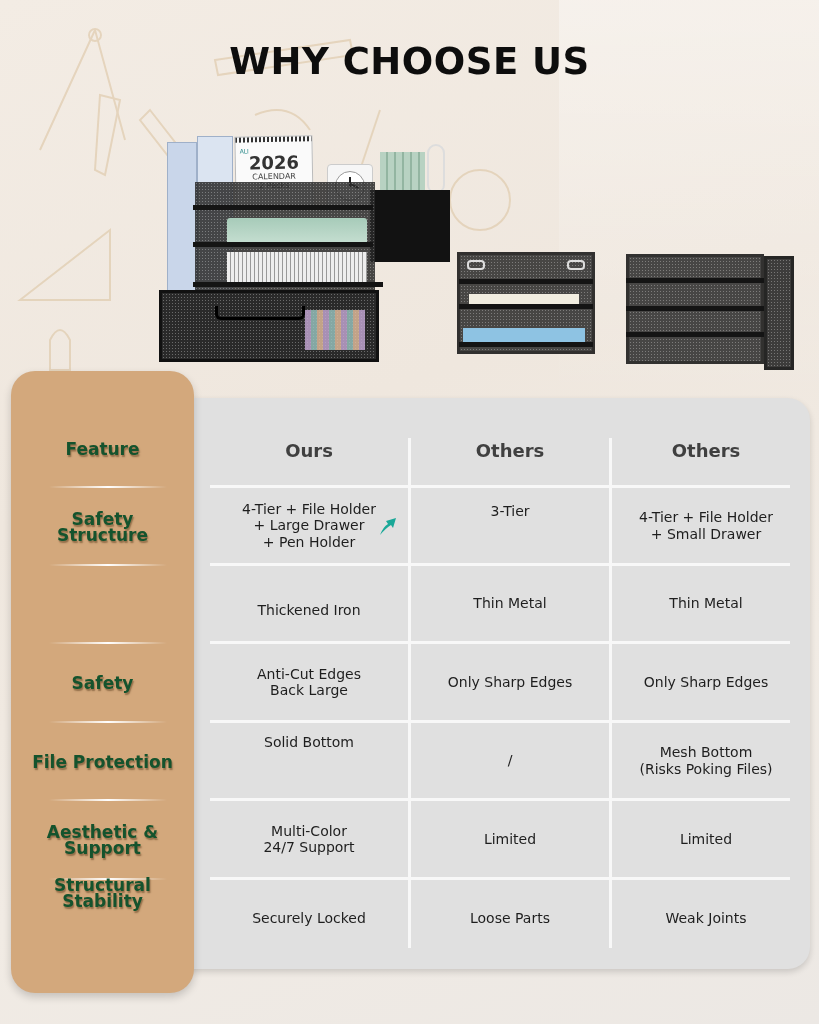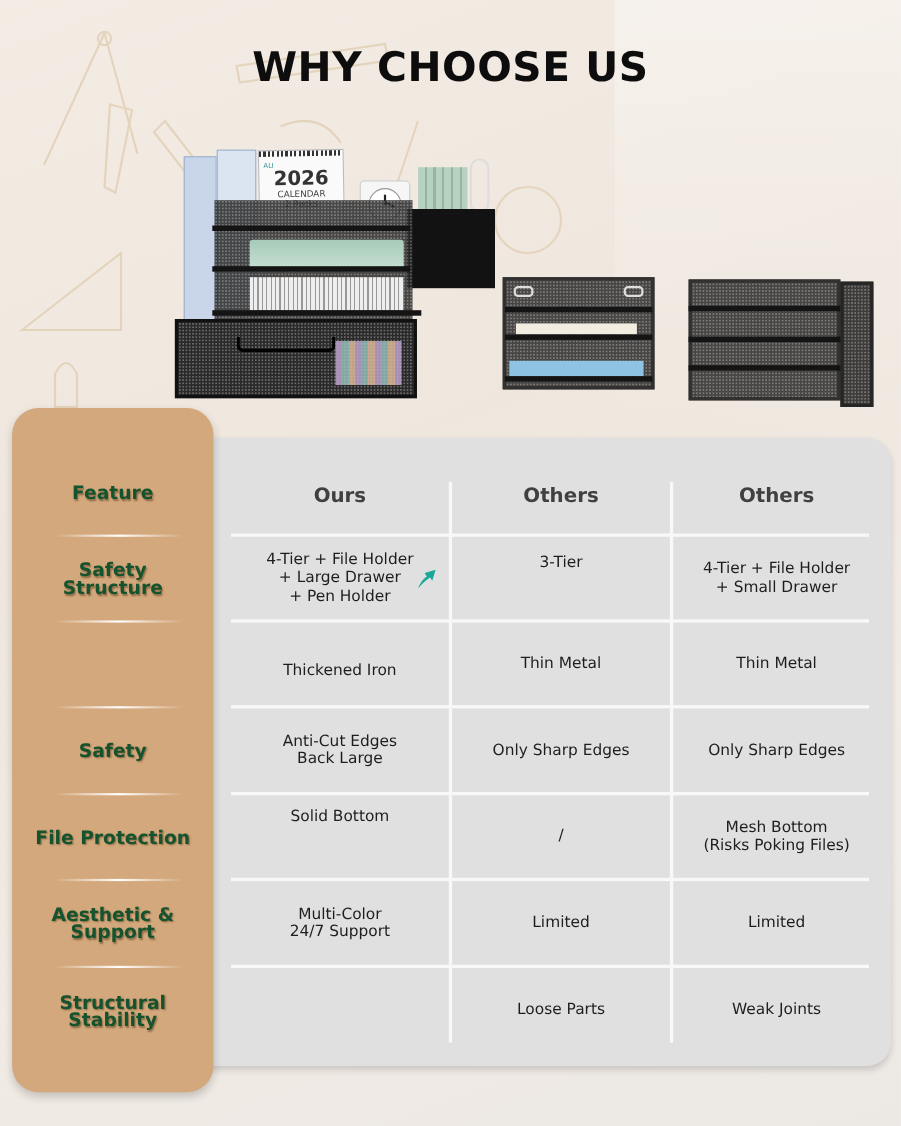--- a/index.html
+++ b/index.html
@@ -185,34 +185,35 @@
   <div class="cell" style="left:30px; width:198px; top:307px; height:75px;">Solid Bottom</div>
   <div class="cell" style="left:231px; width:198px; top:325px; height:75px;">/</div>
   <div class="cell" style="left:432px; width:188px; top:325px; height:75px;">Mesh Bottom
 (Risks Poking Files)</div>
 
   <div class="cell" style="left:30px; width:198px; top:403px; height:76px;">Multi-Color
 24/7 Support</div>
   <div class="cell" style="left:231px; width:198px; top:403px; height:76px;">Limited</div>
   <div class="cell" style="left:432px; width:188px; top:403px; height:76px;">Limited</div>
 
+  <div class="cell" style="left:30px; width:198px; top:482px; height:76px;">Securely Locked</div>
   <div class="cell" style="left:432px; width:188px; top:482px; height:76px;">Weak Joints</div>
   <div class="cell" style="left:231px; width:198px; top:482px; height:76px;">Loose Parts</div>
 </div>
 
 <svg class="arrow-icon" width="20" height="22" viewBox="0 0 20 22">
   <path d="M2 20 Q5 12 10 9 L8 6 L18 3 L15 13 L13 10 Q8 13 2 20 Z" fill="#1aa898"></path>
 </svg>
 
 <div class="feature-col">
   <div class="feature-cell" style="top:40px; height:76px;">Feature</div>
   <div class="feature-sep" style="top:115px;"></div>
   <div class="feature-cell" style="top:117px; height:78px; padding:0 40px;">Safety Structure</div>
   <div class="feature-sep" style="top:193px;"></div>
   <div class="feature-sep" style="top:271px;"></div>
   <div class="feature-cell" style="top:273px; height:78px;">Safety</div>
   <div class="feature-sep" style="top:350px;"></div>
   <div class="feature-cell" style="top:352px; height:78px;">File Protection</div>
   <div class="feature-sep" style="top:428px;"></div>
   <div class="feature-cell" style="top:430px; height:78px; padding:0 30px;">Aesthetic &amp; Support</div>
   <div class="feature-sep" style="top:507px;"></div>
-  <div class="feature-cell" style="top:509px; height:80px; padding:0 32px;">Structural Stability</div>
+  <div class="feature-cell" style="top:482px; height:80px; padding:0 32px;">Structural Stability</div>
 </div>
 
 </body></html>

